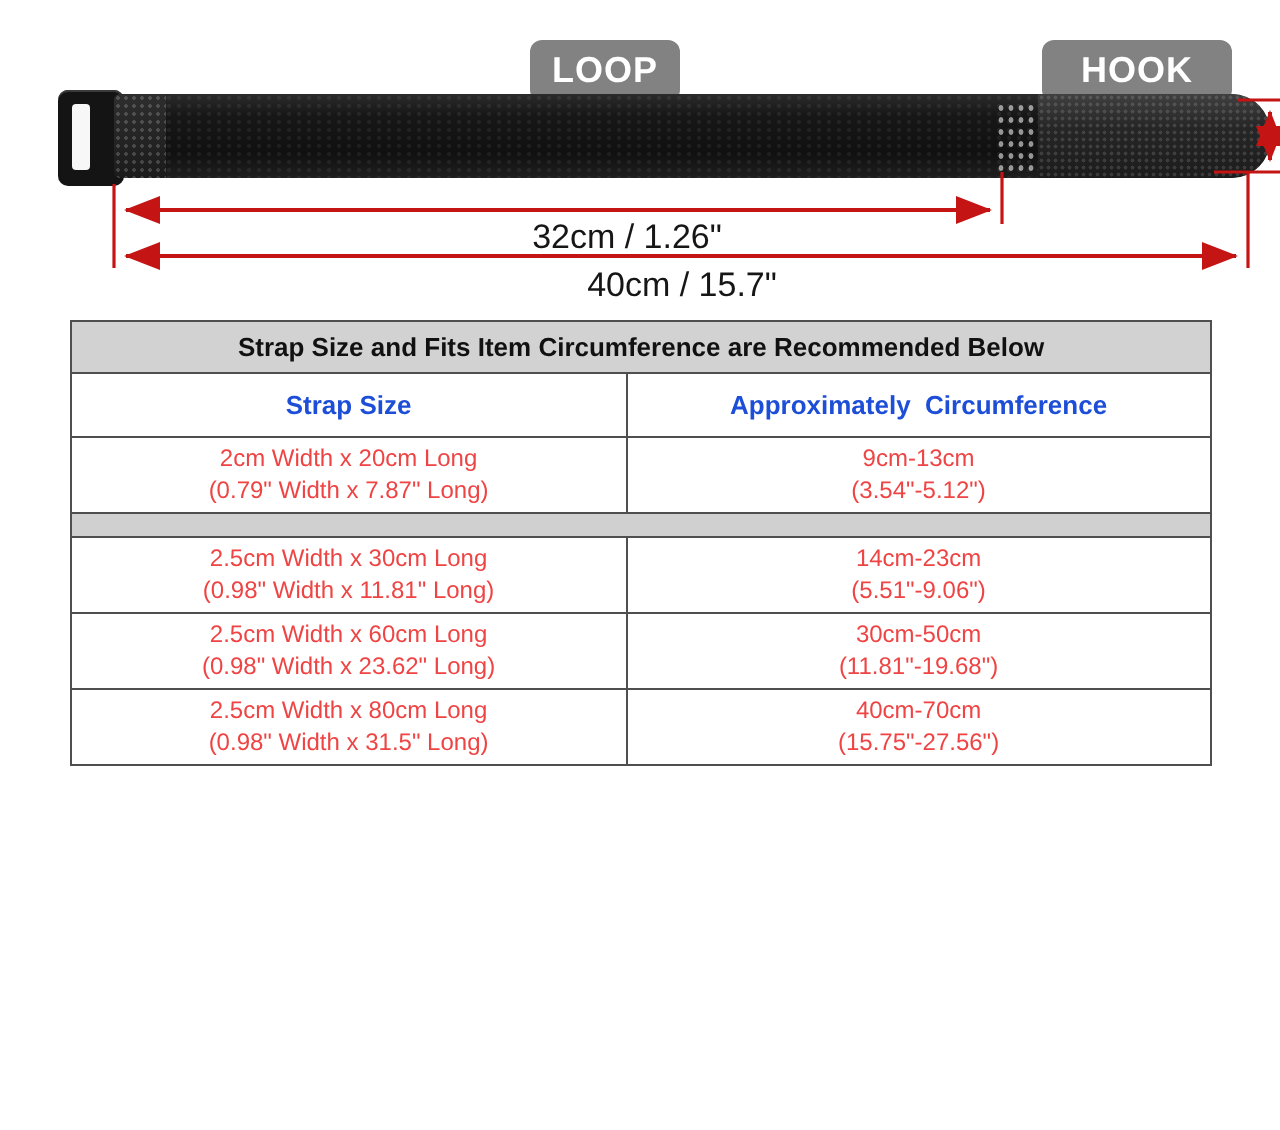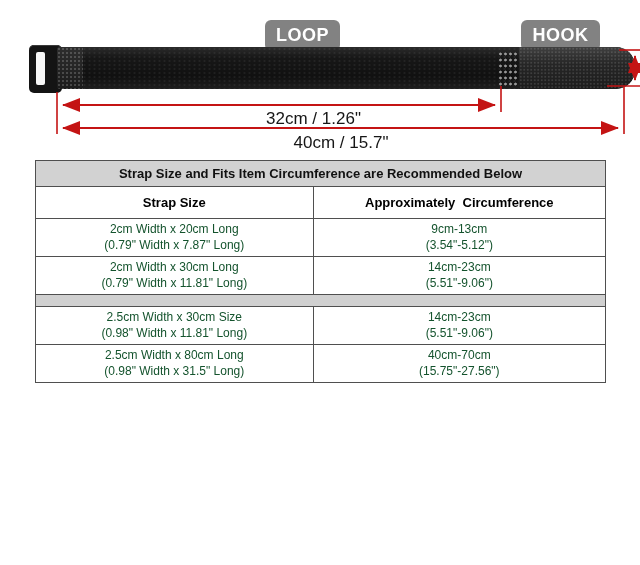--- a/index.html
+++ b/index.html
@@ -8,21 +8,21 @@
   .stage { position:relative; width:640px; height:565px; background:#fff; }
 
   
   .diagram { position:absolute; left:0; top:16px; width:640px; height:158px;margin-left:23px; }
 
   .tab { position:absolute; top:4px; height:31px; background:#828282; color:#fff;
          font-weight:bold; font-size:18px; letter-spacing:0.5px;
          display:flex; align-items:center; justify-content:center;
          border-radius:6px; z-index:1; }
   .tab-loop { left:242px; width:75px; }
-  .tab-hook { left:498px; width:79px; }
+  .tab-hook { left:498px; width:95px; }
 
   .buckle { position:absolute; left:6px; top:29px; width:33px; height:48px;
             background:#141414; border-radius:5px; z-index:2;
             box-shadow:inset 0 1px 0 #3a3a3a; }
   .buckle-slot { position:absolute; left:7px; top:7px; width:9px; height:33px;
                  background:#f7f7f7; border-radius:2px; }
 
   .strap-body { position:absolute; left:34px; top:31px; width:578px; height:42px;
                 z-index:2; border-radius:3px 19px 19px 3px; overflow:hidden;
                 background:
@@ -49,25 +49,25 @@
   .dim-32 { left:213px; top:93px; width:155px; }
   .dim-40 { left:238px; top:117px; width:160px; }
   .dim-h  { left:617px; top:6px; height:110px; writing-mode:vertical-rl;
             font-size:16px; letter-spacing:0.5px; }
 
   
   table.size-table { position:absolute; left:35px; top:160px; width:571px;
                      border-collapse:collapse; table-layout:fixed; background:#fff;
                      z-index:5; }
   .size-table th, .size-table td { border:1px solid #4f4f4f; text-align:center;
-                                   color:#14532d; }
+                                   color:#ef4444; }
   .size-table .title-cell { background:#d2d2d2; font-size:13px; font-weight:bold;
                             padding:5px 16px; color:#111; }
   .size-table .col-head { background:#fff; font-size:13px; font-weight:bold;
-                          padding:8px 4px; white-space:pre; color:#000000; }
+                          padding:8px 4px; white-space:pre; color:#1d4ed8; }
   .size-table td { padding:3px 2px; font-size:12px; line-height:15.5px; }
   .size-table .sep td { background:#d0d0d0; height:12px; padding:0; }
 </style>
 </head>
 <body>
 
 <div class="stage">
 
   <div class="diagram">
 
@@ -132,43 +132,43 @@
     <tr>
       <td>
         <div>2cm Width x 20cm Long</div>
         <div>(0.79" Width x 7.87" Long)</div>
       </td>
       <td>
         <div>9cm-13cm</div>
         <div>(3.54"-5.12")</div>
       </td>
     </tr>
-    <tr>
-      <td>
-        <div>2cm Width x 30cm Long</div>
-        <div>(0.79" Width x 11.81" Long)</div>
-      </td>
-      <td>
-        <div>14cm-23cm</div>
-        <div>(5.51"-9.06")</div>
-      </td>
-    </tr>
 
     <tr class="sep">
       <td colspan="2"></td>
     </tr>
 
     <tr>
       <td>
-        <div>2.5cm Width x 30cm Size</div>
+        <div>2.5cm Width x 30cm Long</div>
         <div>(0.98" Width x 11.81" Long)</div>
       </td>
       <td>
         <div>14cm-23cm</div>
         <div>(5.51"-9.06")</div>
+      </td>
+    </tr>
+    <tr>
+      <td>
+        <div>2.5cm Width x 60cm Long</div>
+        <div>(0.98" Width x 23.62" Long)</div>
+      </td>
+      <td>
+        <div>30cm-50cm</div>
+        <div>(11.81"-19.68")</div>
       </td>
     </tr>
     <tr>
       <td>
         <div>2.5cm Width x 80cm Long</div>
         <div>(0.98" Width x 31.5" Long)</div>
       </td>
       <td>
         <div>40cm-70cm</div>
         <div>(15.75"-27.56")</div>

